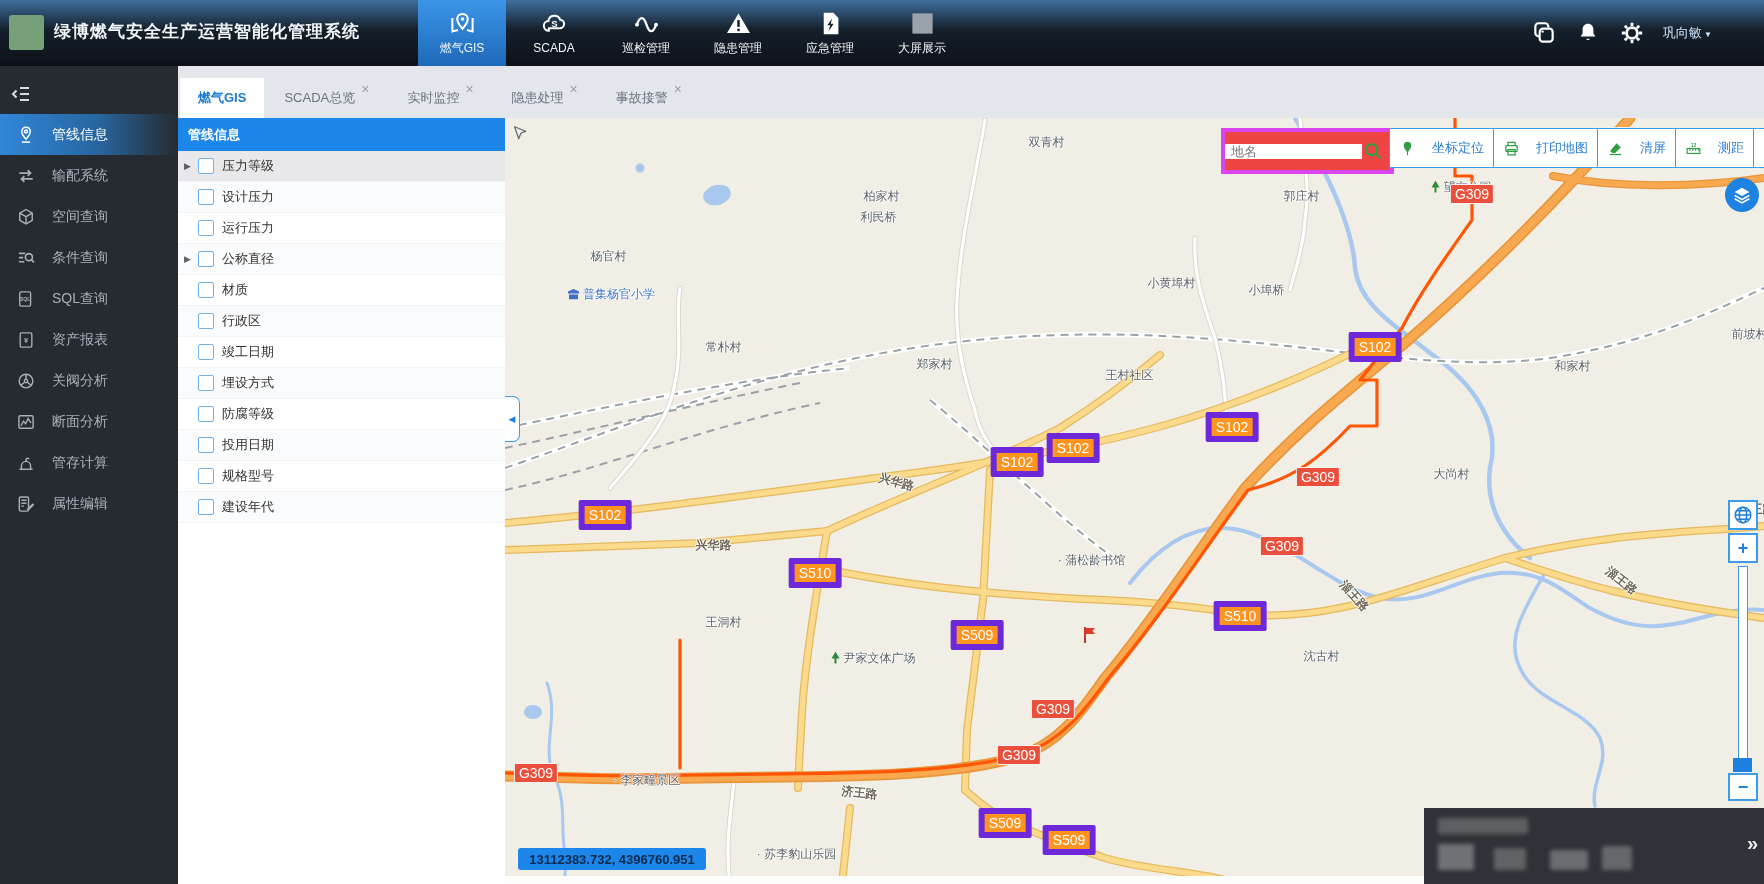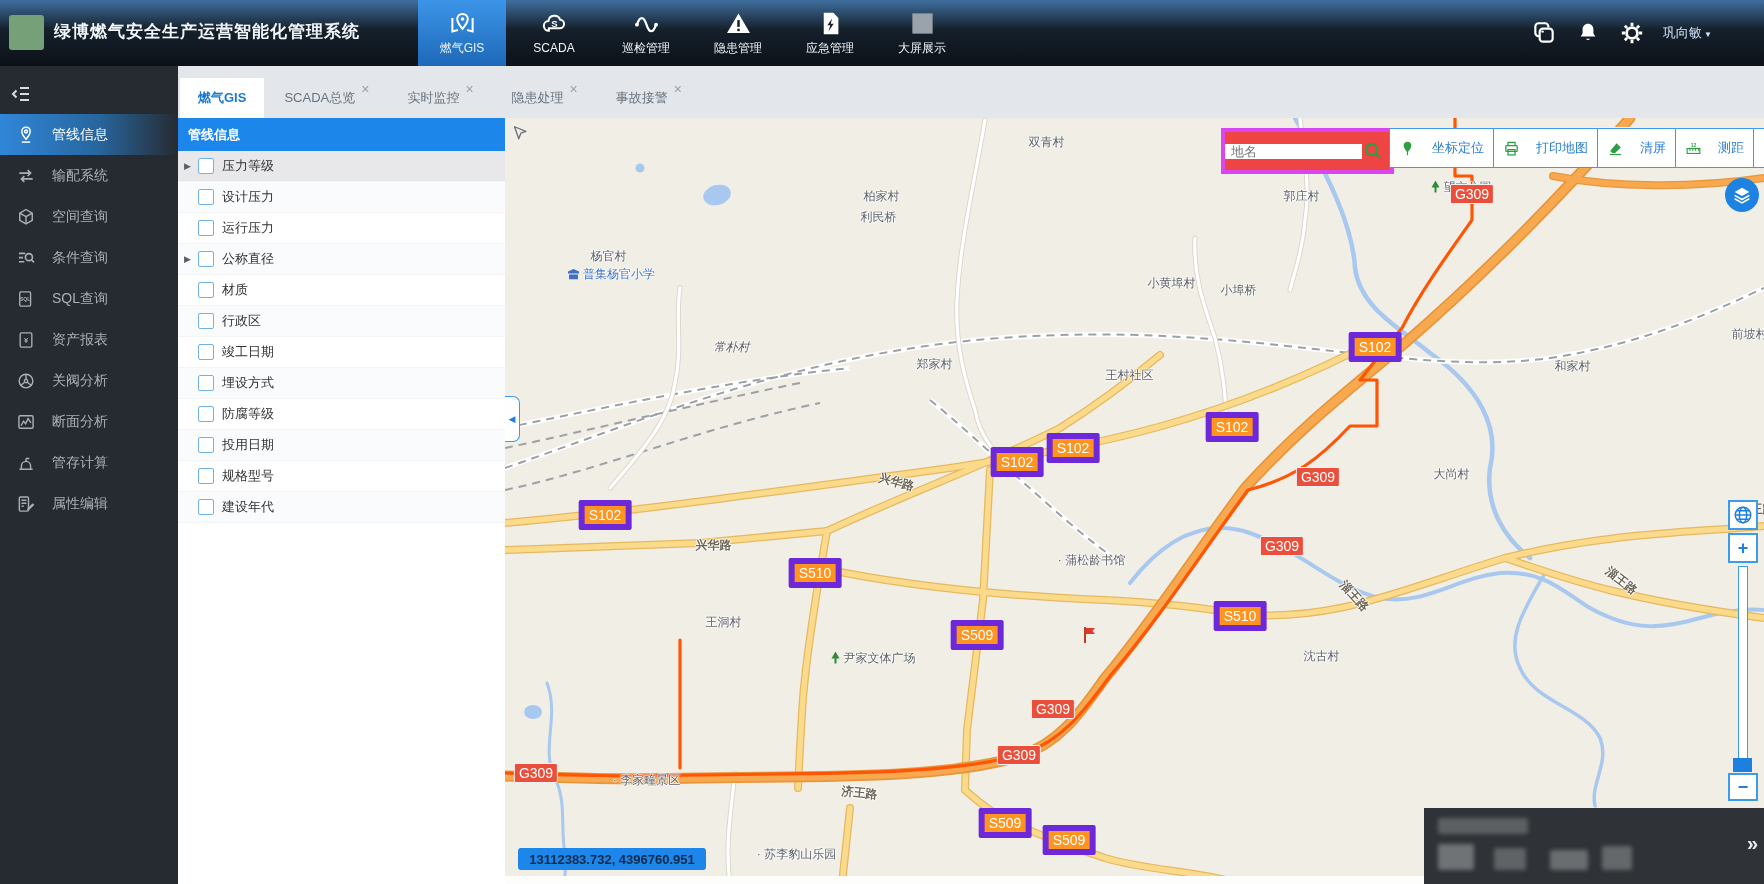--- a/index.html
+++ b/index.html
@@ -522,51 +522,51 @@
             </svg>
           </span>
           <span>望京公园</span>
         </div>
 
         <div class="map-label" style="left: 102px; top: 138px; transform: translate(-50%, -50%);">
           <span class="lbl-icon"></span>
           <span>杨官村</span>
         </div>
 
-        <div class="map-label poi-blue" style="left: 106px; top: 156px; transform: translate(-50%, -50%);">
+        <div class="map-label poi-blue" style="left: 106px; top: 176px; transform: translate(-50%, -50%);">
           <span class="lbl-icon">
             <svg width="13" height="11" viewBox="0 0 13 11">
               <path d="M1 3l5.5-2.5L12 3v2H1z" fill="#3f6fc0"></path>
               <path d="M2 6h9v5H2z" fill="#3f6fc0"></path>
             </svg>
           </span>
           <span>普集杨官小学</span>
         </div>
 
         <div class="map-label" style="left: 665px; top: 165px; transform: translate(-50%, -50%);">
           <span class="lbl-icon"></span>
           <span>小黄埠村</span>
         </div>
 
-        <div class="map-label" style="left: 225px; top: 229px; transform: translate(-50%, -50%); font-style: italic;">
+        <div class="map-label" style="left: 217px; top: 229px; transform: translate(-50%, -50%);">
           <span class="lbl-icon"></span>
           <span>常朴村</span>
         </div>
 
         <div class="map-label" style="left: 428px; top: 246px; transform: translate(-50%, -50%);">
           <span class="lbl-icon"></span>
           <span>郑家村</span>
         </div>
 
         <div class="map-label" style="left: 623px; top: 257px; transform: translate(-50%, -50%);">
           <span class="lbl-icon"></span>
           <span>王村社区</span>
         </div>
 
-        <div class="map-label" style="left: 732px; top: 172px; transform: translate(-50%, -50%);">
+        <div class="map-label" style="left: 760px; top: 172px; transform: translate(-50%, -50%);">
           <span class="lbl-icon"></span>
           <span>小埠桥</span>
         </div>
 
         <div class="map-label" style="left: 1243px; top: 216px; transform: translate(-50%, -50%);">
           <span class="lbl-icon"></span>
           <span>前坡村</span>
         </div>
 
         <div class="map-label" style="left: 1066px; top: 248px; transform: translate(-50%, -50%);">

